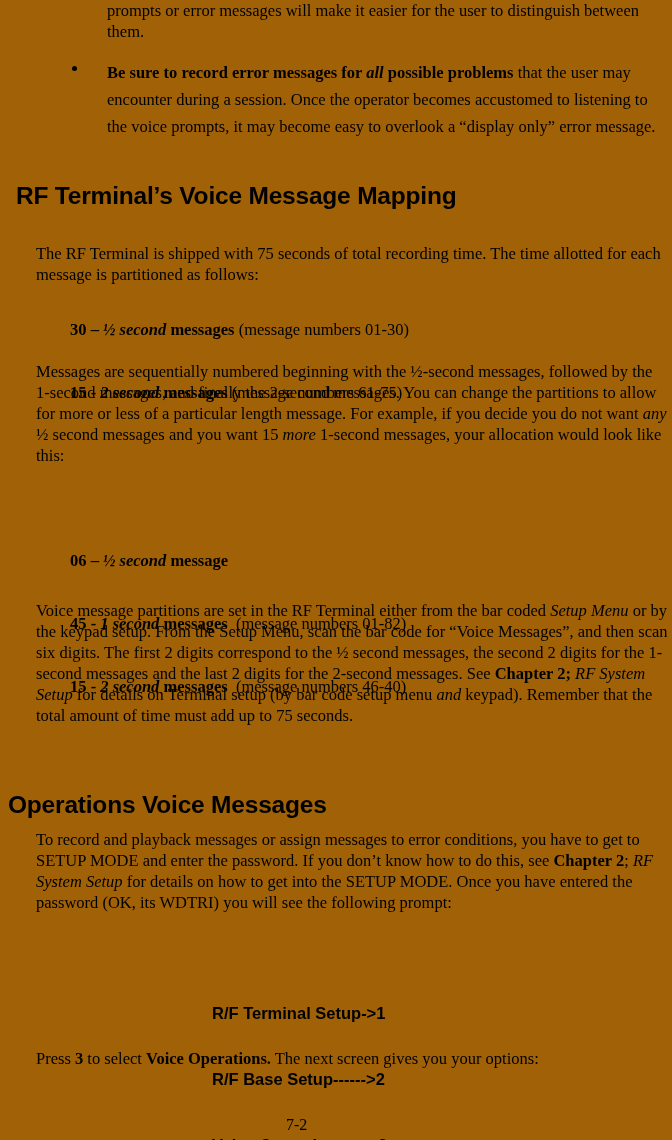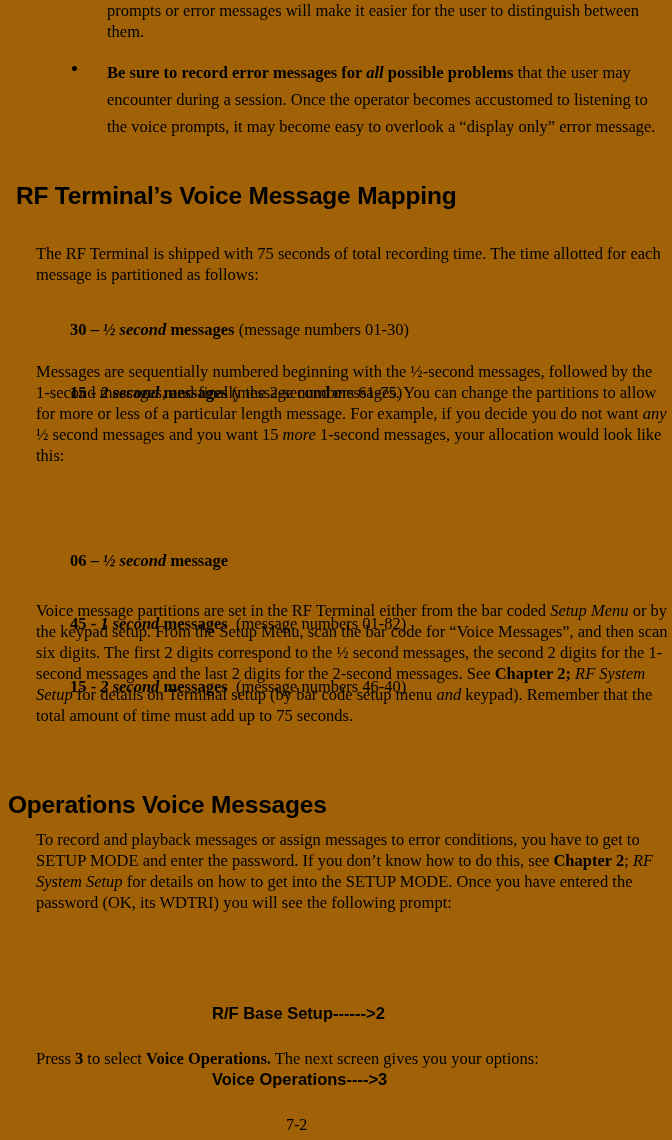--- a/index.html
+++ b/index.html
@@ -134,20 +134,21 @@
 
   <div class="heading" style="left:8px; top:792px;">
     <span>Operations Voice Messages</span>
   </div>
 
   <div class="body-para" style="left:36px; top:829px; width:628px;">
     <span>To record and playback messages or assign messages to error conditions, you have to get to SETUP MODE and enter the password. If you don’t know how to do this, see </span><b>Chapter 2</b><span>; </span><i>RF System Setup</i><span> for details on how to get into the SETUP MODE.  Once you have entered the password (OK, its WDTRI) you will see the following prompt:</span>
   </div>
 
   <div class="prompt-block" style="left:212px; top:958px;">
+    <span class="prompt-line">R/F Terminal Setup-&gt;1</span>
     <span class="prompt-line">R/F Base Setup------&gt;2</span>
     <span class="prompt-line">Voice Operations----&gt;3</span>
   </div>
 
   <div class="body-para" style="left:36px; top:1048px; width:636px;">
     <span>Press </span><b>3</b><span> to select </span><b>Voice Operations.</b><span> The next screen gives you your options:</span>
   </div>
 
   <div class="page-number" style="left:286px; top:1116px; width:100px;">
     <span>7-2</span>

